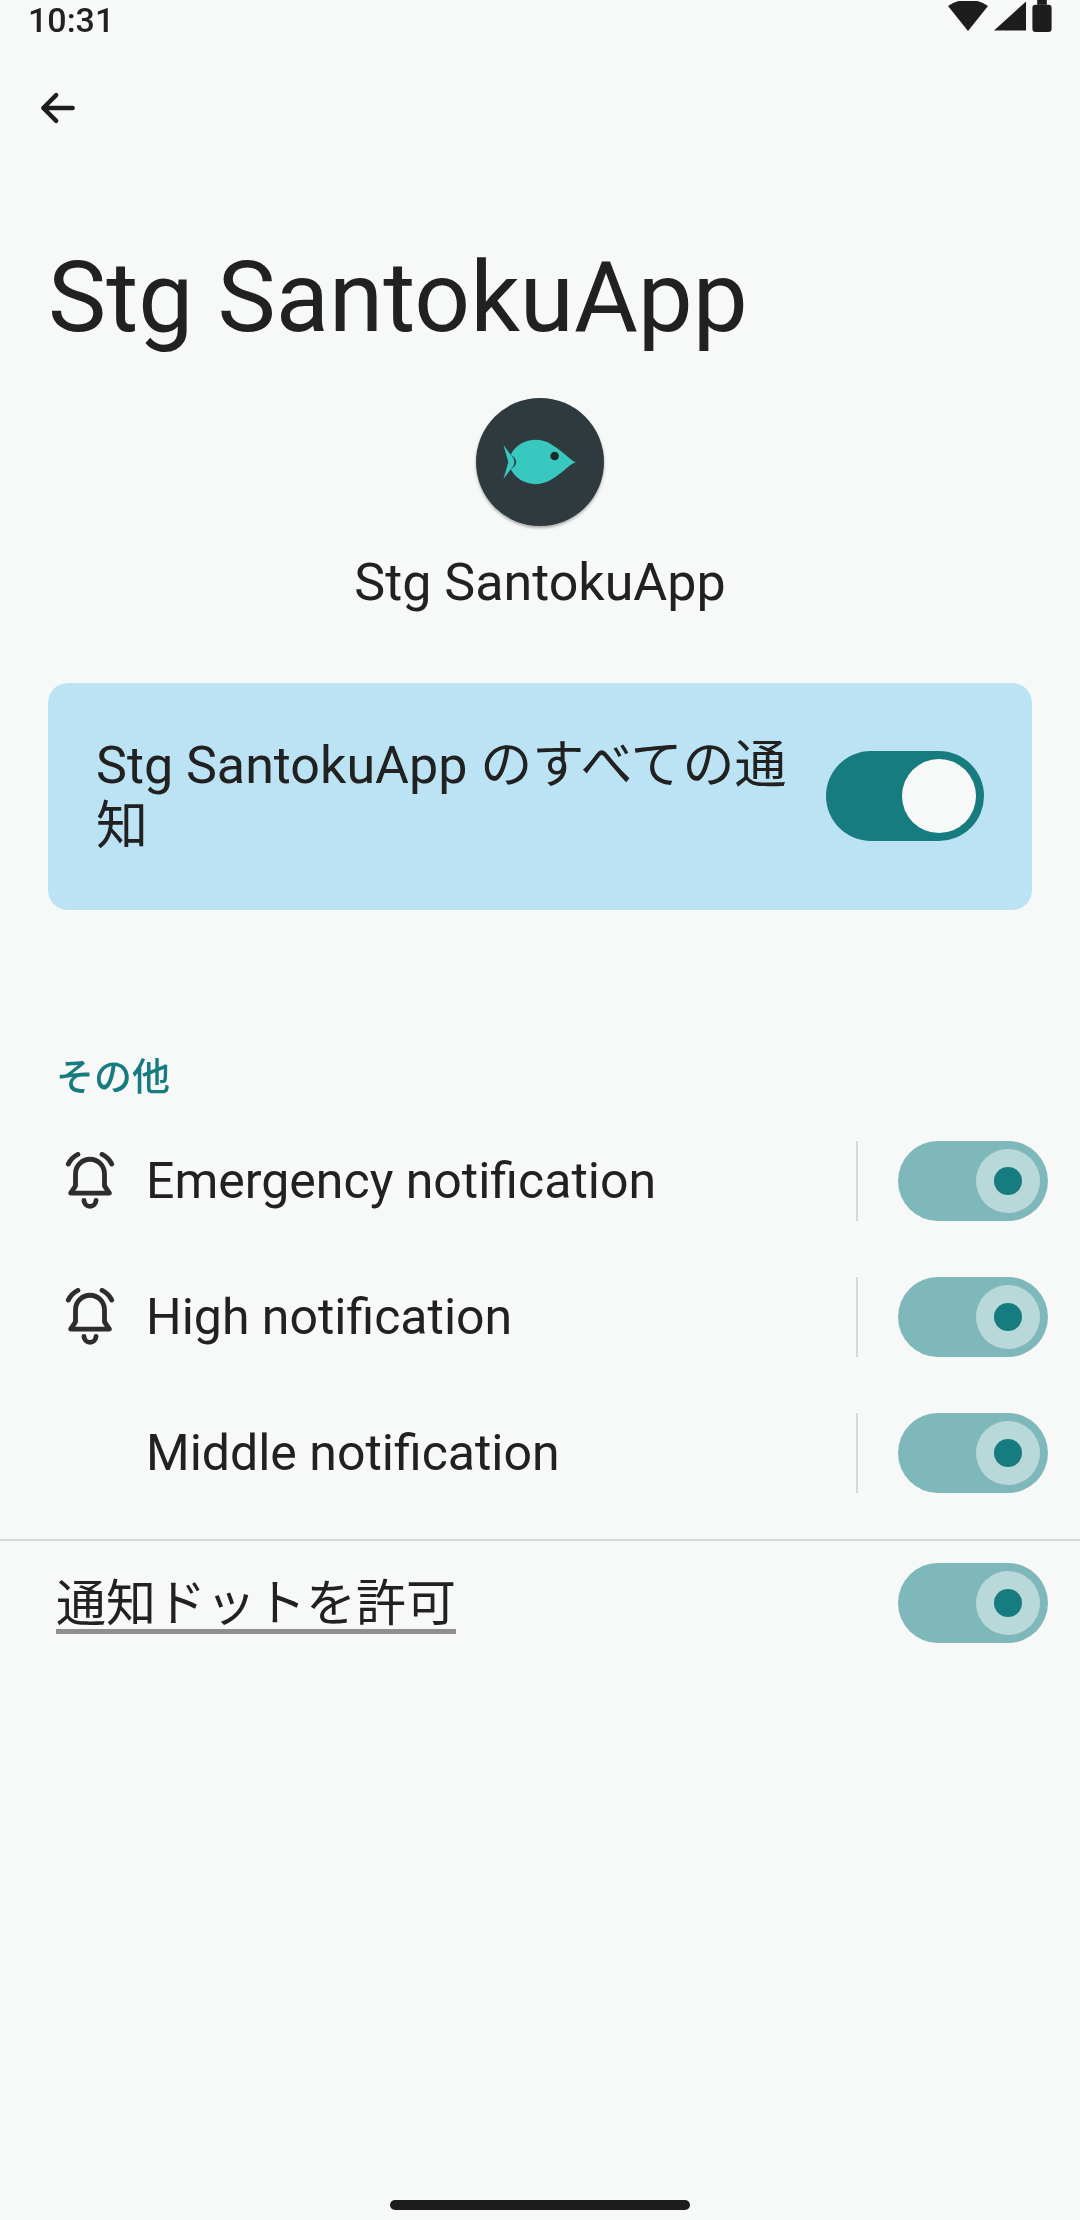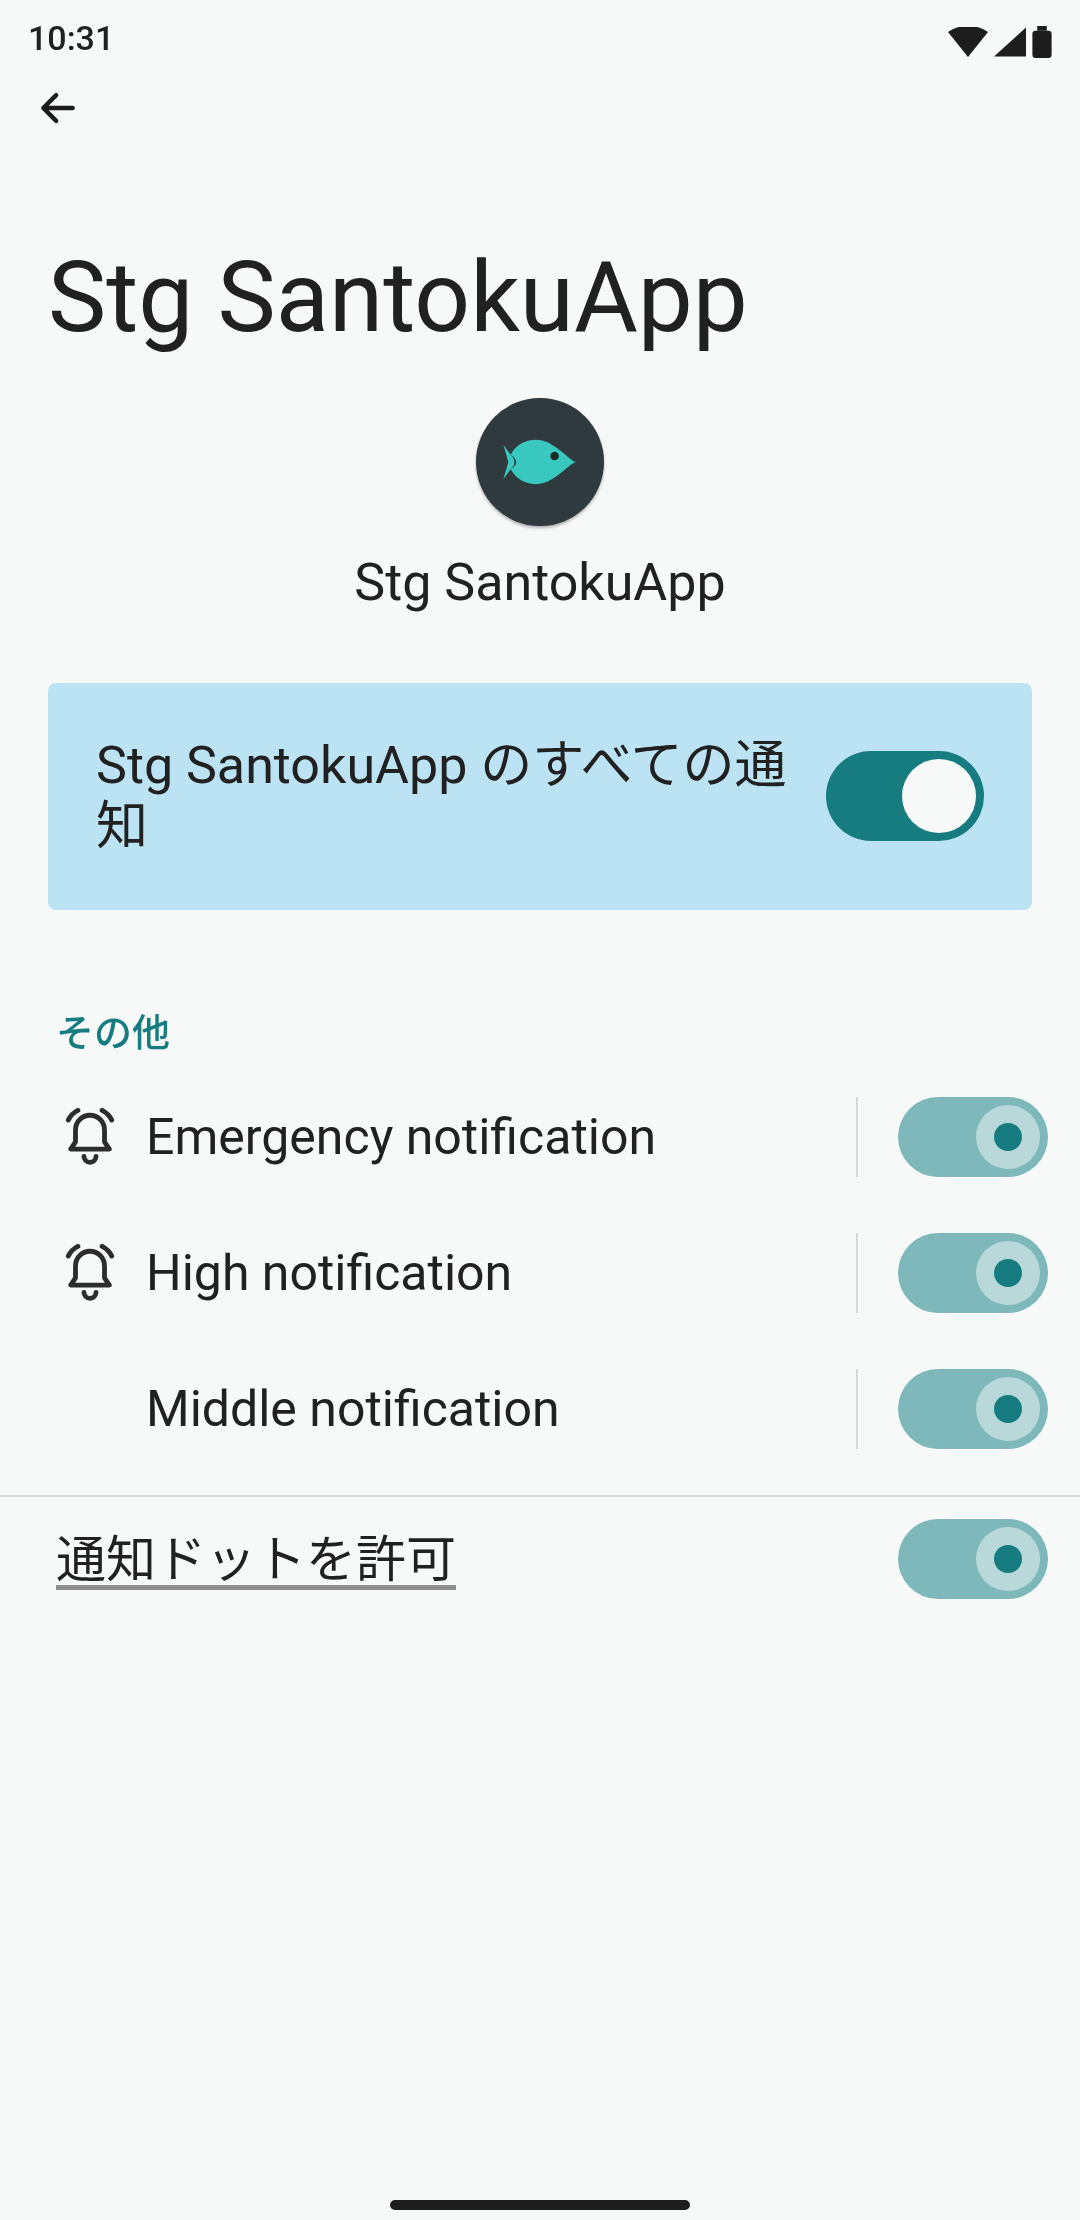--- a/index.html
+++ b/index.html
@@ -1,43 +1,43 @@
 <!DOCTYPE html>
 <html><head>
 <meta charset="utf-8">
 <style>
   :root { --teal:#167c80; --teal2:#1f8a8f; --lightblue:#bce3f3; --track:#7fb8bb; --thumb:#b8d8da; --bg:#f7f8f8; --txt:#212121; }
   * { box-sizing:border-box; }
   html,body { margin:0; padding:0; }
   body { width:1080px; height:2220px; background:var(--bg); font-family:Roboto,"Noto Sans CJK JP",Arial,sans-serif; color:var(--txt); overflow:hidden; position:relative; }
 
   
-  .statusbar { height:58px; display:flex; align-items:flex-end; justify-content:space-between; padding:0 28px; font-size:34px; font-weight:500; }
+  .statusbar { height:58px; display:flex; align-items:flex-start; justify-content:space-between; padding:0 28px; font-size:34px; font-weight:500; }
   .statusbar .icons { display:flex; gap:6px; align-items:center; }
 
   
   .topbar { height:100px; display:flex; align-items:center; padding:0 32px; }
   .back { width:52px; height:52px; display:flex; align-items:center; justify-content:center; cursor:pointer; }
 
   
   .title-area { padding:88px 48px 10px; }
   .page-title { font-size:98px; font-weight:400; line-height:1.06; }
 
   
   .app-block { display:flex; flex-direction:column; align-items:center; padding:38px 0 28px; }
   .app-icon { width:128px; height:128px; border-radius:50%; background:#2e3a3d; display:flex; align-items:center; justify-content:center; box-shadow:0 2px 3px rgba(0,0,0,0.3); }
   .fish { width:78px; height:78px; }
   .app-name { font-size:52px; margin-top:26px; }
 
   
-  .master-card { margin:42px 48px 0 48px; background:var(--lightblue); border-radius:8px; display:flex; align-items:center; justify-content:space-between; padding:52px 48px; min-height:206px; }
+  .master-card { margin:42px 48px 0 48px; background:var(--lightblue); border-radius:20px; display:flex; align-items:center; justify-content:space-between; padding:52px 48px; min-height:206px; }
   .master-label { font-size:52px; line-height:1.18; max-width:700px; }
 
   
-  .section-header { color:var(--teal); font-size:38px; font-weight:500; padding:92px 56px 12px; }
+  .section-header { color:var(--teal); font-size:38px; font-weight:500; padding:92px 56px 12px;margin-top:44px; }
 
   
   .rows { }
   .row { display:flex; align-items:center; padding:28px 24px 28px 40px; min-height:114px; }
   .row .icon-slot { width:100px; display:flex; align-items:center; justify-content:center; }
   .row .label-slot { flex:1; font-size:50px; padding-left:6px; }
   .row .sep { width:2px; align-self:stretch; background:#d7d9d9; margin-right:20px; }
   .row .toggle-slot { padding-left:20px; padding-right:8px; }
 
   .divider { height:2px; background:#d7d9d9; margin-top:18px; }

